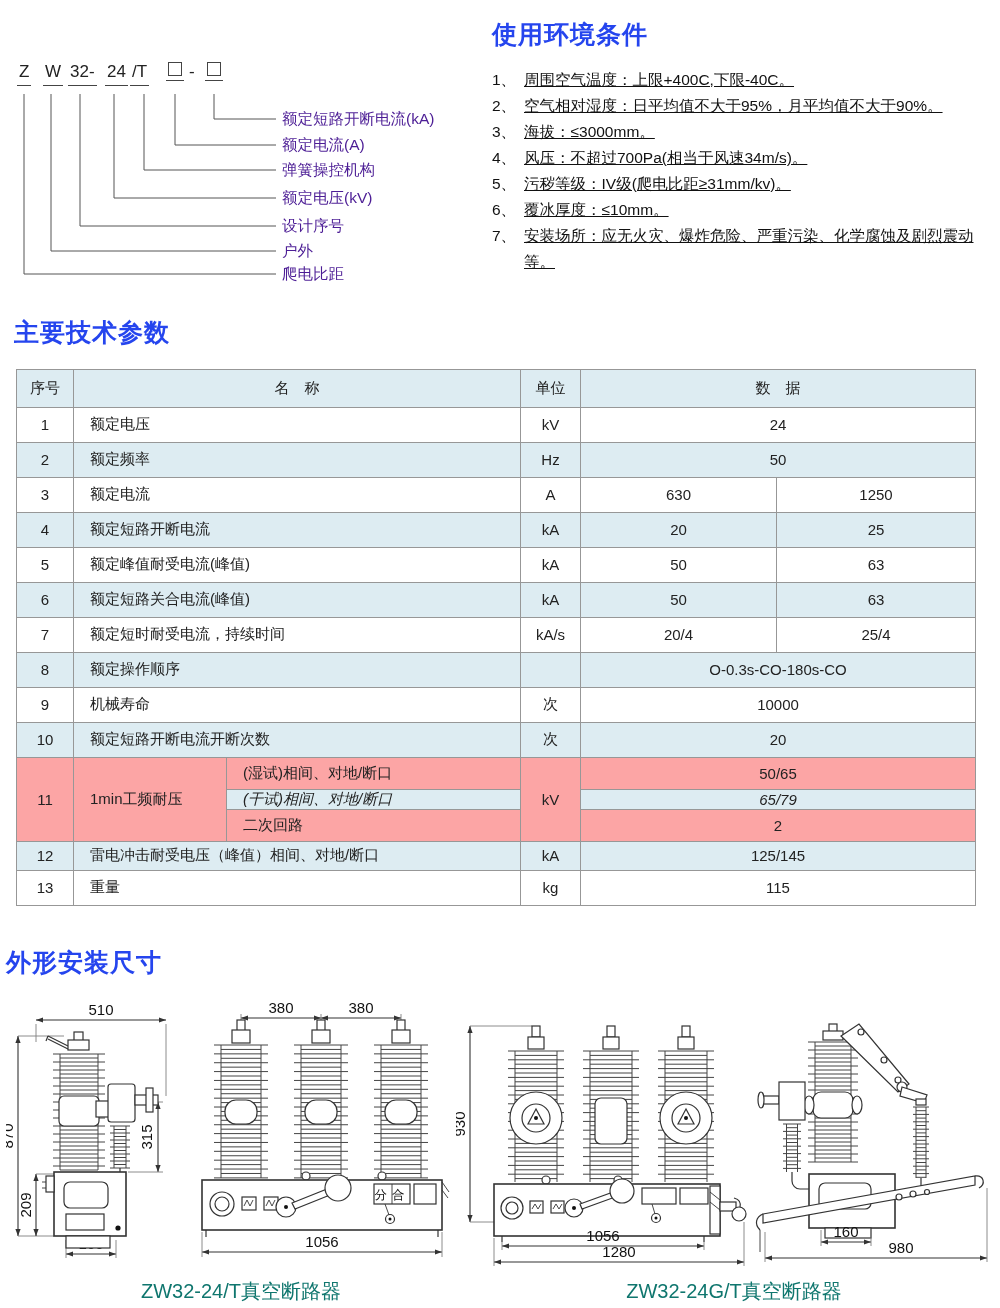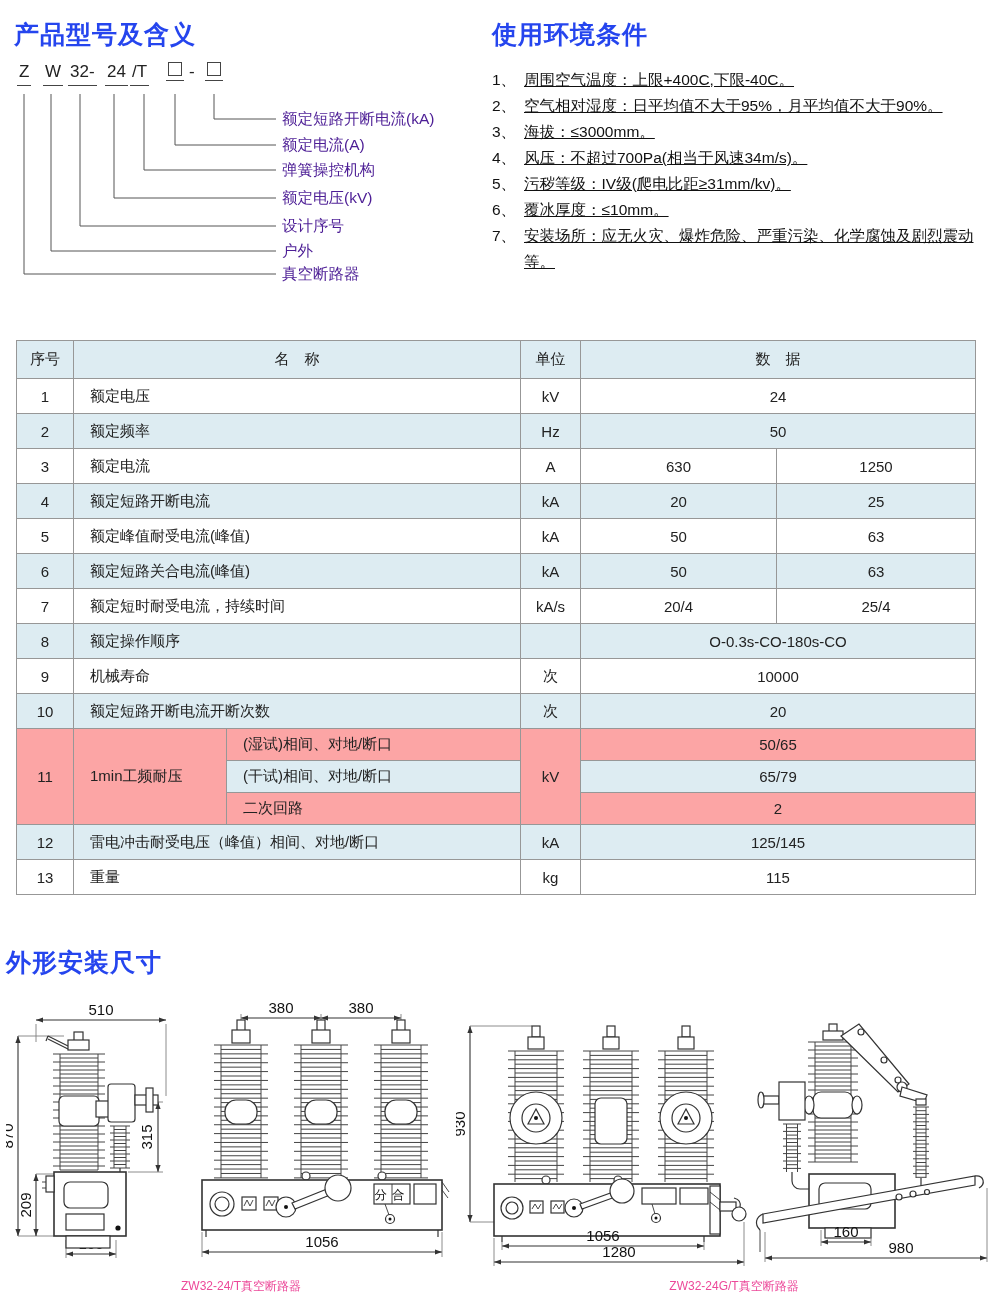--- a/index.html
+++ b/index.html
@@ -31,36 +31,35 @@
   .params th{font-weight:normal;}
   .params thead tr{height:38px;background:var(--stripe);margin-left:28px;}
   tr.stripe td{background:var(--stripe);}
   td.stripe{background:var(--stripe);}
   td.white{background:#fca5a5;}
   .c{text-align:center;}
   .l{text-align:left;padding-left:16px !important;}
 
   
   .dwg{position:absolute;top:0;}
-  .dwg-cap{position:absolute;font-size:12px;color:#ec4899;transform:translateX(-50%);white-space:nowrap;}
+  .dwg-cap{position:absolute;font-size:20px;color:#0f766e;transform:translateX(-50%);white-space:nowrap;}
   svg .shape{fill:#fff;stroke:#333;stroke-width:1.2;}
   svg .thick{stroke-width:1.6;}
   svg .ln{fill:none;stroke:#333;stroke-width:1.2;}
   svg .thin{stroke-width:0.9;}
   svg .ext{stroke:#808080;stroke-width:0.9;}
   svg .dot{fill:#111;stroke:none;}
   svg .svgtxt{font-size:12.5px;fill:#111;font-family:"Liberation Sans",sans-serif;}
 </style>
 </head>
 <body>
 
 <div class="page" style="--blue: #2545ee; --stripe: #ddecf2;">
 
   <div class="sec" style="left:14px;top:20px;width:462px;height:282px;">
-    <h2 class="title">产品型号及含义</h2>
 
     <div class="code-row">
       <span class="cp" style="left:3px">Z</span>
       <span class="cp" style="left:29px">W</span>
       <span class="cp" style="left:54px">32-</span>
       <span class="cp" style="left:91px">24</span>
       <span class="cp" style="left:116px">/T</span>
       <span class="cbox-w" style="left:152px">
           <span class="cbox"></span>
         </span>
@@ -79,21 +78,21 @@
       <polyline points="37,0 37,157 262,157" fill="none" stroke="#555" stroke-width="1"></polyline>
       <polyline points="10,0 10,180 262,180" fill="none" stroke="#555" stroke-width="1"></polyline>
     </svg>
 
     <div class="mlabel" style="top:88px">额定短路开断电流(kA)</div>
     <div class="mlabel" style="top:114px">额定电流(A)</div>
     <div class="mlabel" style="top:139px">弹簧操控机构</div>
     <div class="mlabel" style="top:167px">额定电压(kV)</div>
     <div class="mlabel" style="top:195px">设计序号</div>
     <div class="mlabel" style="top:220px">户外</div>
-    <div class="mlabel" style="top:243px">真空断路器</div>
+    <div class="mlabel" style="top:243px">爬电比距</div>
   </div>
 
   <div class="sec" style="left:492px;top:20px;width:500px;height:282px;">
     <h2 class="title">使用环境条件</h2>
     <ul class="env-list" style="margin-top:18px">
         <li>
           <span class="env-no">1、</span>
           <span class="env-tx">周围空气温度：上限+400C,下限-40C。</span>
         </li>
         <li>
@@ -117,20 +116,21 @@
           <span class="env-tx">覆冰厚度：≤10mm。</span>
         </li>
         <li>
           <span class="env-no">7、</span>
           <span class="env-tx">安装场所：应无火灾、爆炸危险、严重污染、化学腐蚀及剧烈震动等。</span>
         </li>
       </ul>
   </div>
 
   <div class="sec" style="left:14px;top:318px;width:972px;">
+    <h2 class="title">主要技术参数</h2>
     <table class="params" style="margin:22px 0 0 2px">
       <colgroup>
         <col style="width:57px">
           <col style="width:153px">
           <col style="width:294px">
         <col style="width:60px">
           <col style="width:196px">
           <col style="width:199px">
       </colgroup>
       <thead>
@@ -207,29 +207,29 @@
             <td class="c">次</td>
             <td class="c" colspan="2">20</td>
           </tr>
           <tr style="height: 32px;">
             <td class="c white" rowspan="3">11</td>
             <td class="l white" rowspan="3">1min工频耐压</td>
             <td class="l white">(湿试)相间、对地/断口</td>
             <td class="c white" rowspan="3">kV</td>
             <td class="c white" colspan="2">50/65</td>
           </tr>
-          <tr style="height: 32px;">
+          <tr style="height: 20px; font-style: italic;">
             <td class="l stripe">(干试)相间、对地/断口</td>
             <td class="c stripe" colspan="2">65/79</td>
           </tr>
           <tr style="height: 32px;">
             <td class="l white">二次回路</td>
             <td class="c white" colspan="2">2</td>
           </tr>
-          <tr class="stripe" style="height: 35px;">
+          <tr class="stripe" style="height: 29px;">
             <td class="c">12</td>
             <td class="l" colspan="2">雷电冲击耐受电压（峰值）相间、对地/断口</td>
             <td class="c">kA</td>
             <td class="c" colspan="2">125/145</td>
           </tr>
           <tr style="height: 35px;">
             <td class="c">13</td>
             <td class="l" colspan="2">重量</td>
             <td class="c">kg</td>
             <td class="c" colspan="2">115</td>

